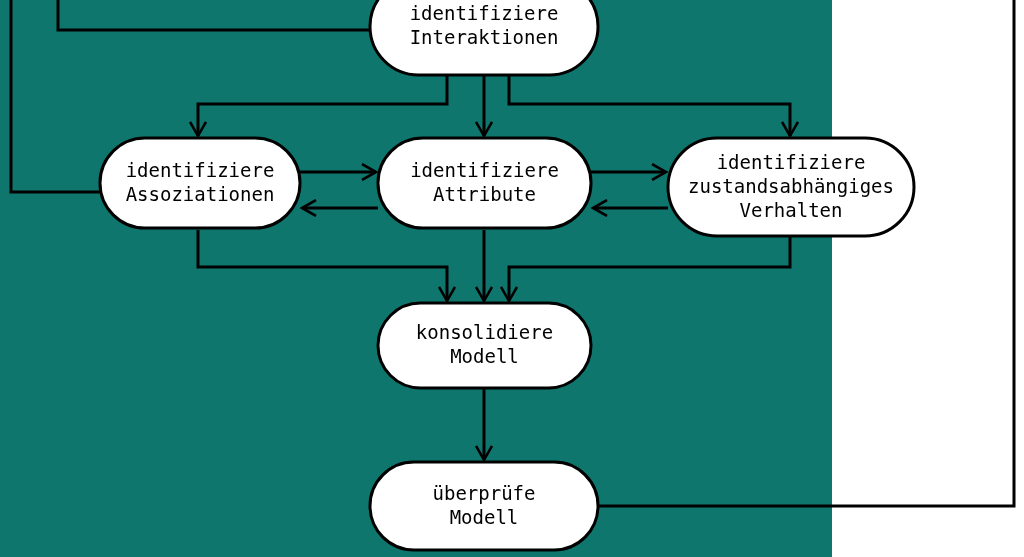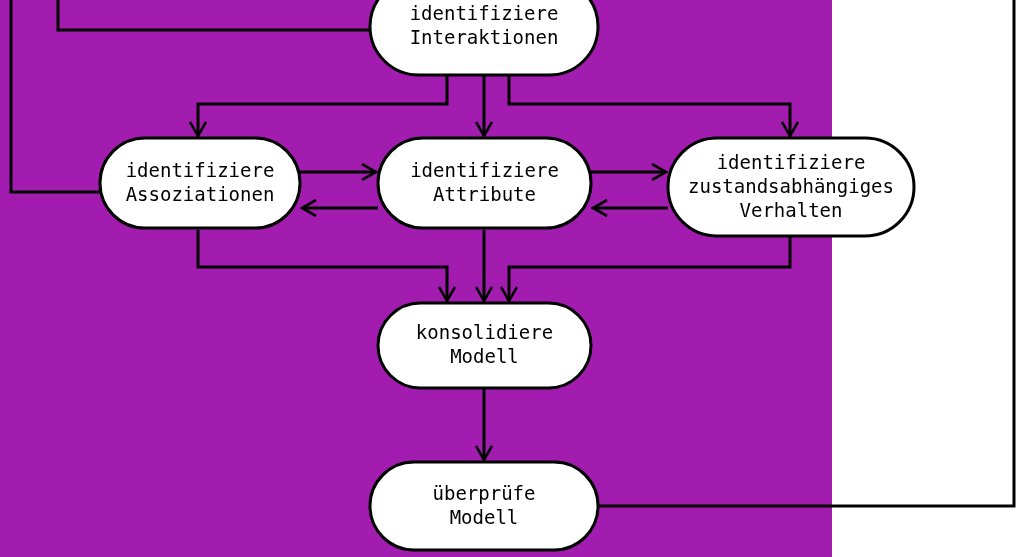--- a/index.html
+++ b/index.html
@@ -1,18 +1,18 @@
 <!DOCTYPE html>
 <html><head>
 <meta charset="utf-8">
 <style>
   html,body{margin:0;padding:0;background:#ffffff;}
   body{width:1024px;height:557px;overflow:hidden;
        font-family:"DejaVu Sans Mono","Liberation Mono",monospace;}
-  #stage{position:relative;width:832px;height:557px;background:#a21caf;}
+  #stage{position:relative;width:832px;height:557px;background:#0f766e;}
   svg{position:absolute;left:0;top:0;}
   .nodeText{font-family:"DejaVu Sans Mono","Liberation Mono",monospace;
             font-size:19px;fill:#000000;text-anchor:middle;dominant-baseline:middle;}
 </style>
 </head>
 <body>
 
 <div id="stage">
   <svg width="1024" height="557" viewBox="0 0 1024 557">
     <defs>

